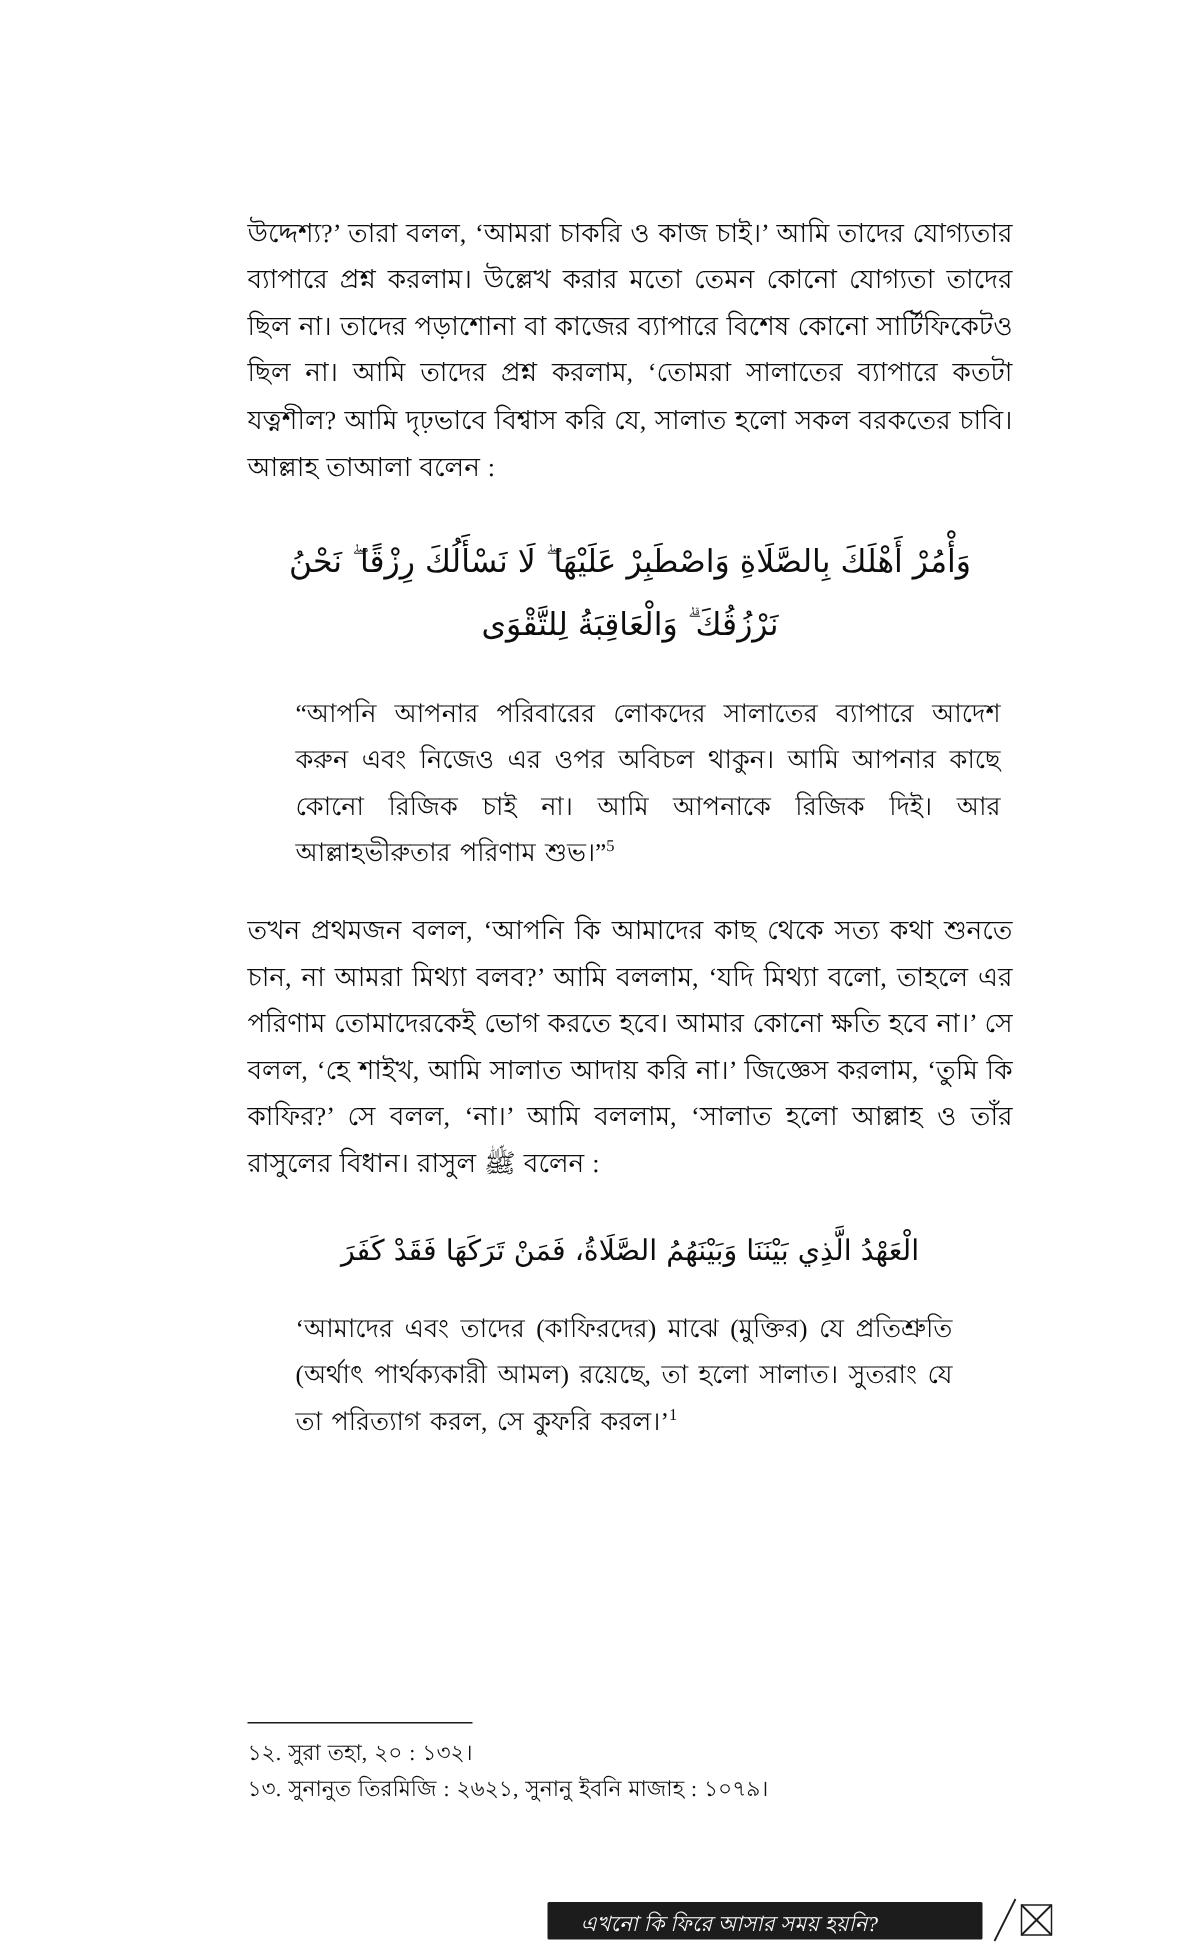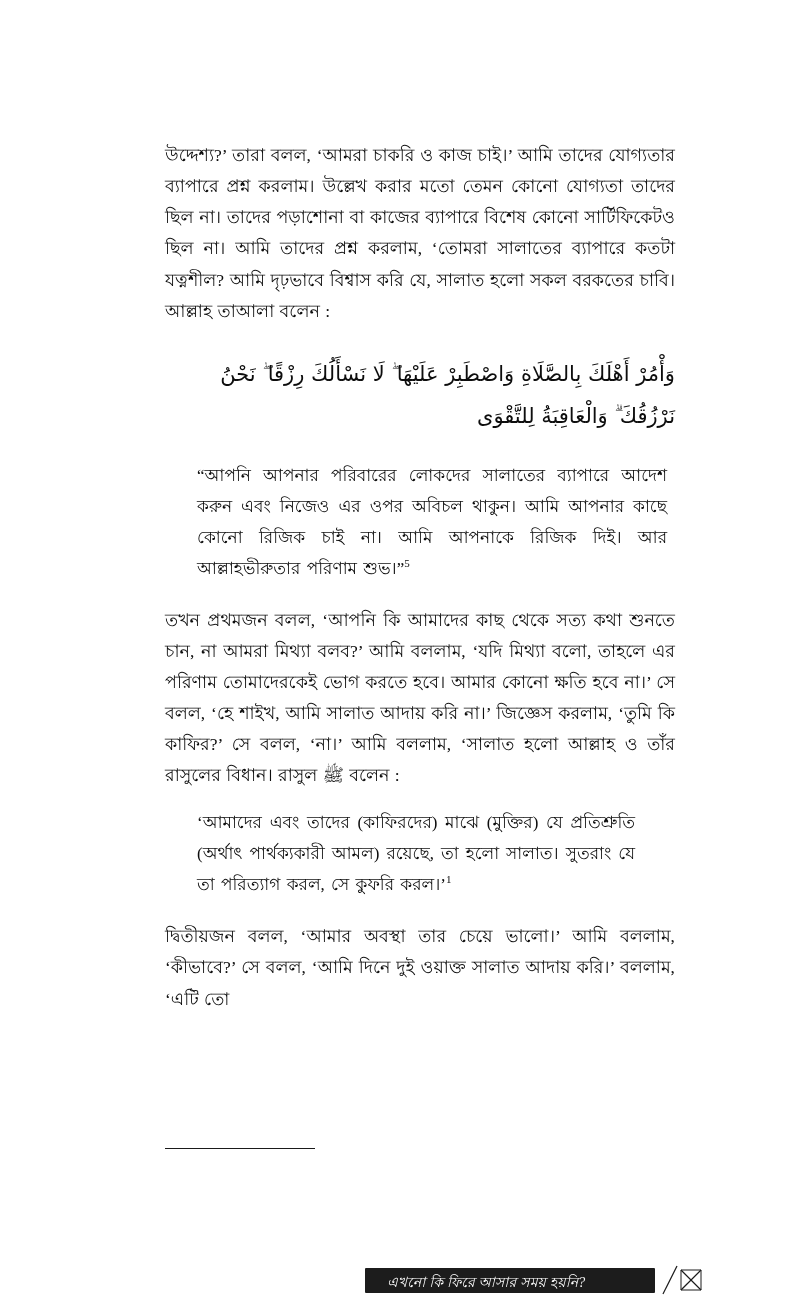--- a/index.html
+++ b/index.html
@@ -40,20 +40,21 @@
     text-justify: inter-word;
     color: #0d0d0d;
     margin: 0 0 17px 0;
     word-spacing: 1px;
   }
 
   
   .ar {
     font-family: "DejaVu Sans", sans-serif;
     direction: rtl;
+    text-align: center;
     font-size: 21px;
     line-height: 2.0;
     color: #0d0d0d;
     margin: 26px 0 24px 0;
   }
   .ar.single {
     margin: 24px 0 18px 0;
     font-size: 19px;
   }
 
@@ -152,29 +153,31 @@
   <div class="content">
 
     <p class="bn">উদ্দেশ্য?’ তারা বলল, ‘আমরা চাকরি ও কাজ চাই।’ আমি তাদের যোগ্যতার ব্যাপারে প্রশ্ন করলাম। উল্লেখ করার মতো তেমন কোনো যোগ্যতা তাদের ছিল না। তাদের পড়াশোনা বা কাজের ব্যাপারে বিশেষ কোনো সার্টিফিকেটও ছিল না। আমি তাদের প্রশ্ন করলাম, ‘তোমরা সালাতের ব্যাপারে কতটা যত্নশীল? আমি দৃঢ়ভাবে বিশ্বাস করি যে, সালাত হলো সকল বরকতের চাবি। আল্লাহ তাআলা বলেন :</p>
 
     <div class="ar">وَأْمُرْ أَهْلَكَ بِالصَّلَاةِ وَاصْطَبِرْ عَلَيْهَا ۖ لَا نَسْأَلُكَ رِزْقًا ۖ نَحْنُ نَرْزُقُكَ ۗ وَالْعَاقِبَةُ لِلتَّقْوَى</div>
 
     <p class="trans"><span>“আপনি আপনার পরিবারের লোকদের সালাতের ব্যাপারে আদেশ করুন এবং নিজেও এর ওপর অবিচল থাকুন। আমি আপনার কাছে কোনো রিজিক চাই না। আমি আপনাকে রিজিক দিই। আর আল্লাহভীরুতার পরিণাম শুভ।”</span><span class="sup">5</span></p>
 
     <p class="bn">তখন প্রথমজন বলল, ‘আপনি কি আমাদের কাছ থেকে সত্য কথা শুনতে চান, না আমরা মিথ্যা বলব?’ আমি বললাম, ‘যদি মিথ্যা বলো, তাহলে এর পরিণাম তোমাদেরকেই ভোগ করতে হবে। আমার কোনো ক্ষতি হবে না।’ সে বলল, ‘হে শাইখ, আমি সালাত আদায় করি না।’ জিজ্ঞেস করলাম, ‘তুমি কি কাফির?’ সে বলল, ‘না।’ আমি বললাম, ‘সালাত হলো আল্লাহ ও তাঁর রাসুলের বিধান। রাসুল ﷺ বলেন :</p>
 
+    <div class="ar single">الْعَهْدُ الَّذِي بَيْنَنَا وَبَيْنَهُمُ الصَّلَاةُ، فَمَنْ تَرَكَهَا فَقَدْ كَفَرَ</div>
 
     <p class="trans narrow"><span>‘আমাদের এবং তাদের (কাফিরদের) মাঝে (মুক্তির) যে প্রতিশ্রুতি (অর্থাৎ পার্থক্যকারী আমল) রয়েছে, তা হলো সালাত। সুতরাং যে তা পরিত্যাগ করল, সে কুফরি করল।’</span><span class="sup">1</span></p>
 
-    <p class="bn">দ্বিতীয়জন বলল, ‘আমার অবস্থা তার চেয়ে ভালো।’ আমি বললাম, ‘কীভাবে?’ সে বলল, ‘আমি দিনে দুই ওয়াক্ত সালাত আদায় করি।’ বললাম, ‘এটি তো</p>
 
   </div>
 
   <div class="footnote-wrap">
     <div class="footnote-rule"></div>
+    <p class="fn">১২. সুরা তহা, ২০ : ১৩২।</p>
+    <p class="fn">১৩. সুনানুত তিরমিজি : ২৬২১, সুনানু ইবনি মাজাহ : ১০৭৯।</p>
   </div>
 
   <div class="footer">
     <div class="footer-bar"></div>
     <div class="footer-title">এখনো কি ফিরে আসার সময় হয়নি?</div>
     <div class="footer-page">২১</div>
     <svg class="footer-orn" viewBox="0 0 44 34">
       <path d="M2 30 L16 2" stroke="#1c1c1c" stroke-width="1.2" fill="none"></path>
       <path d="M20 6 L40 26" stroke="#1c1c1c" stroke-width="1.2" fill="none"></path>
       <path d="M40 6 L20 26" stroke="#1c1c1c" stroke-width="1.2" fill="none"></path>

